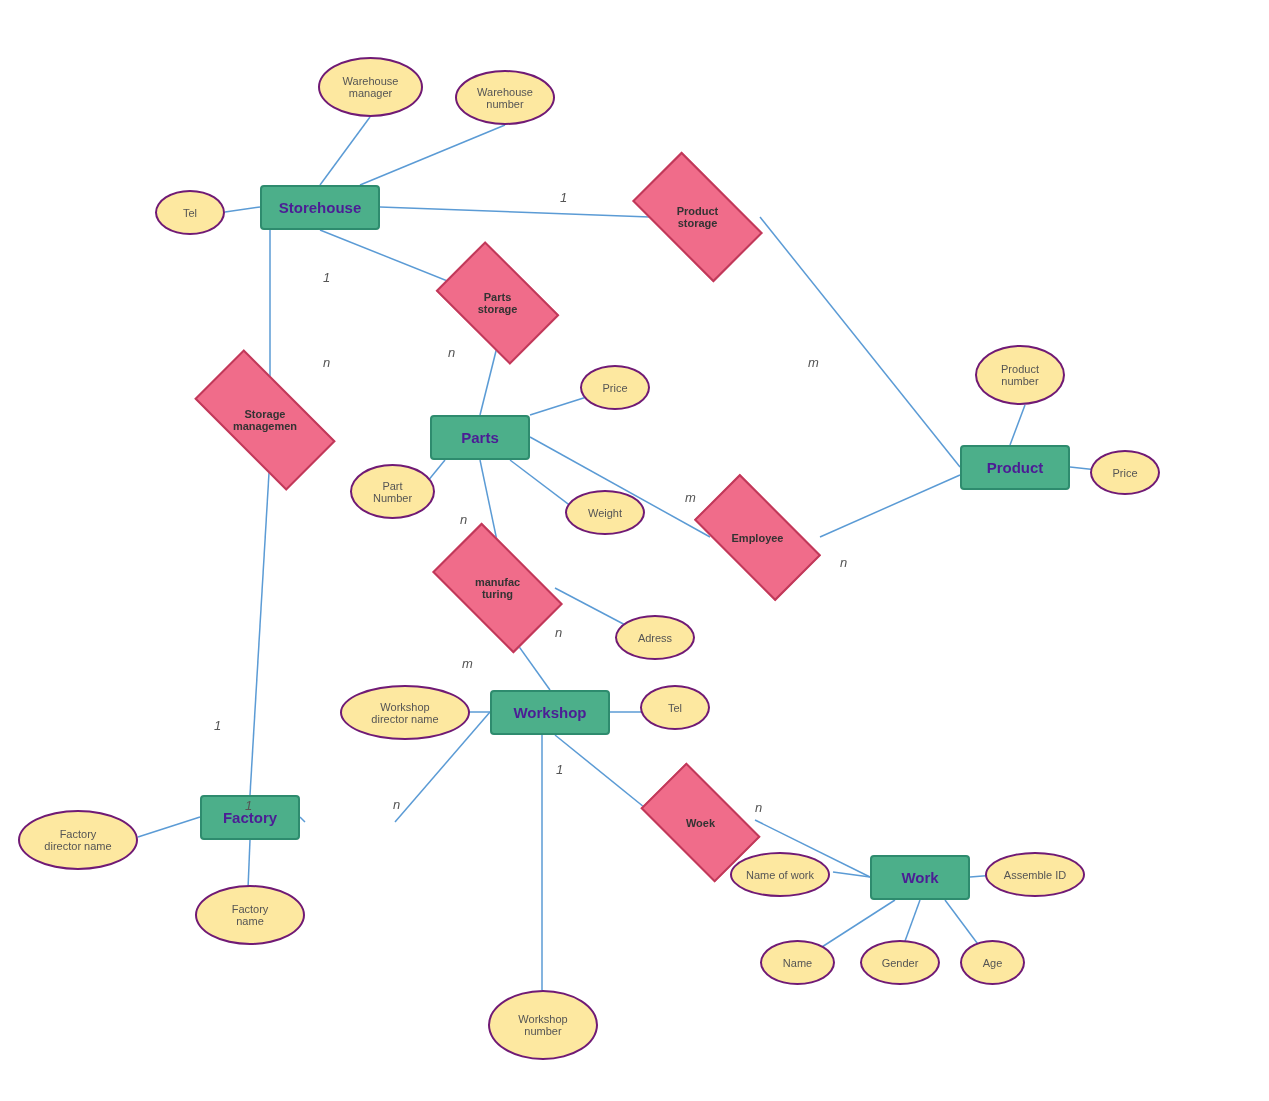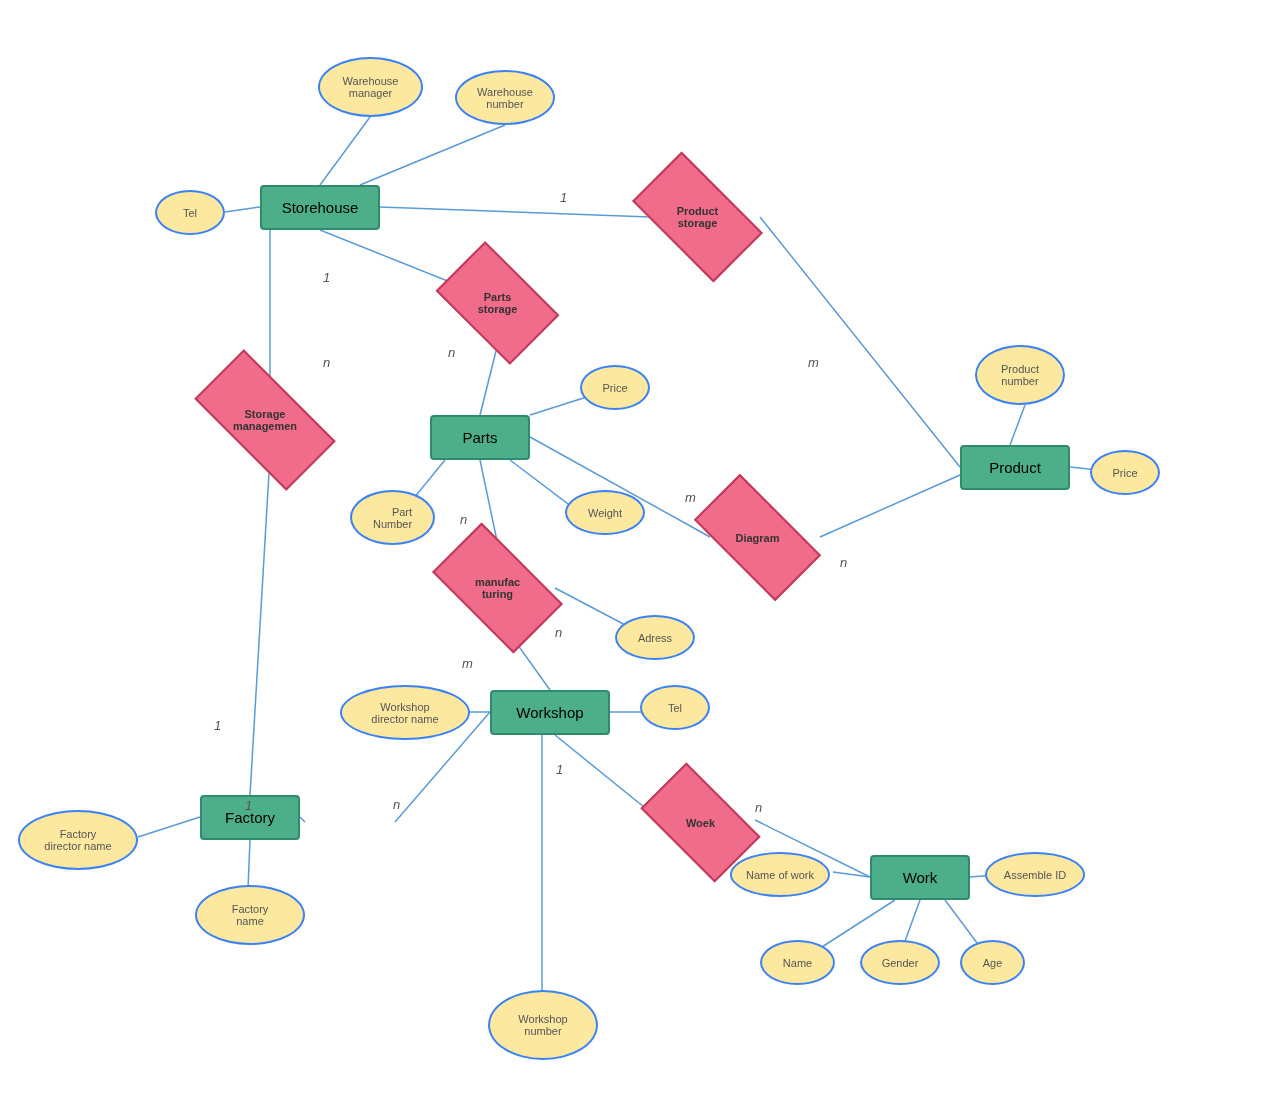--- a/index.html
+++ b/index.html
@@ -24,31 +24,31 @@
 
     
     .entity {
       position: absolute;
       background: #4caf8a;
       border: 2px solid #2e8b6e;
       border-radius: 4px;
       display: flex;
       align-items: center;
       justify-content: center;
-      font-weight: normal;
+      font-weight: bold;
       font-size: 15px;
-      color: #000000;
+      color: #4c1d95;
       z-index: 10;
     }
 
     
     .attribute {
       position: absolute;
       background: #fde8a0;
-      border: 2px solid #3b82f6;
+      border: 2px solid #701a75;
       border-radius: 50%;
       display: flex;
       align-items: center;
       justify-content: center;
       font-size: 11px;
       color: #555;
       text-align: center;
       z-index: 10;
       padding: 4px;
     }
@@ -214,21 +214,21 @@
   </div>
 
   <div class="attribute" style="left:155px; top:190px; width:70px; height:45px;">
     <span>Tel</span>
   </div>
 
   <div class="attribute" style="left:580px; top:365px; width:70px; height:45px;">
     <span>Price</span>
   </div>
 
-  <div class="attribute" style="left:350px; top:490px; width:85px; height:55px;text-align:right;">
+  <div class="attribute" style="left:350px; top:464px; width:85px; height:55px;">
     <span>Part<br>Number</span>
   </div>
 
   <div class="attribute" style="left:565px; top:490px; width:80px; height:45px;">
     <span>Weight</span>
   </div>
 
   <div class="attribute" style="left:975px; top:345px; width:90px; height:60px;">
     <span>Product<br>number</span>
   </div>
@@ -291,21 +291,21 @@
     <div class="relationship-label">Parts<br>storage</div>
   </div>
 
   <div class="relationship" style="left:200px; top:385px; width:130px; height:70px;">
     <div class="relationship-inner"></div>
     <div class="relationship-label">Storage<br>managemen</div>
   </div>
 
   <div class="relationship" style="left:700px; top:505px; width:115px; height:65px;">
     <div class="relationship-inner"></div>
-    <div class="relationship-label">Diagram</div>
+    <div class="relationship-label">Employee</div>
   </div>
 
   <div class="relationship" style="left:440px; top:553px; width:115px; height:70px;">
     <div class="relationship-inner"></div>
     <div class="relationship-label">manufac<br>turing</div>
   </div>
 
 
   <div class="relationship" style="left:648px; top:790px; width:105px; height:65px;">
     <div class="relationship-inner"></div>

